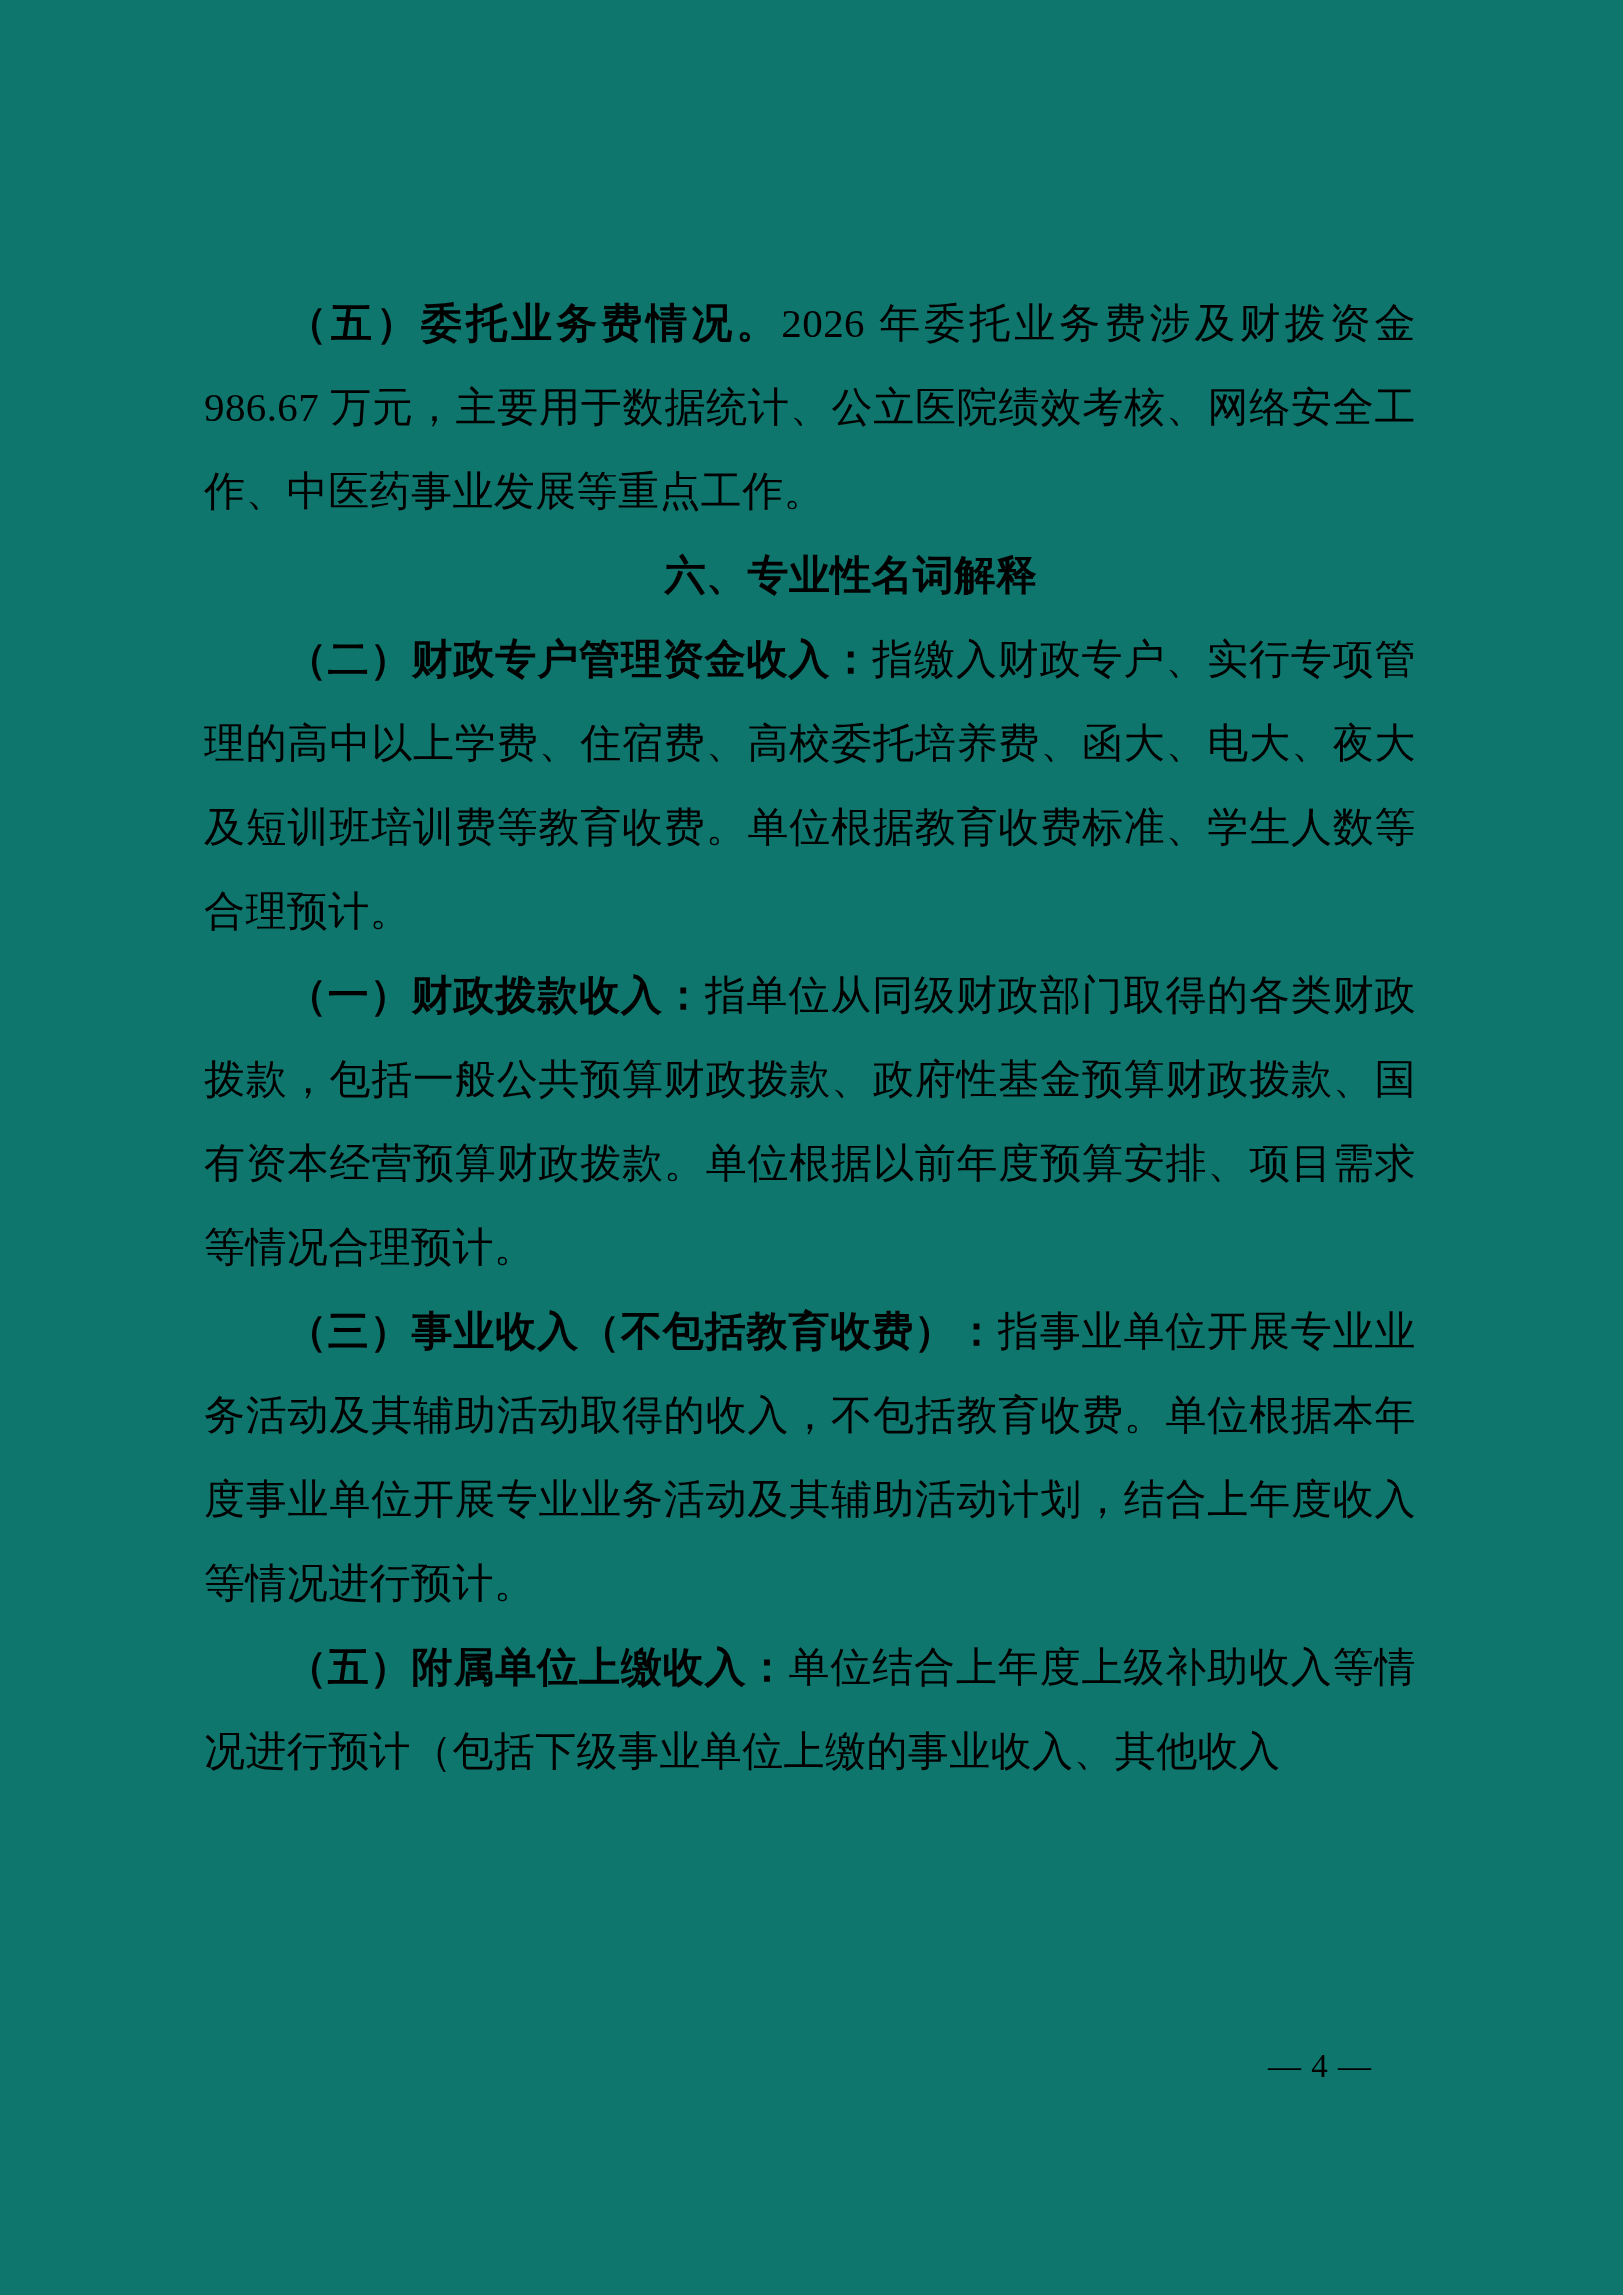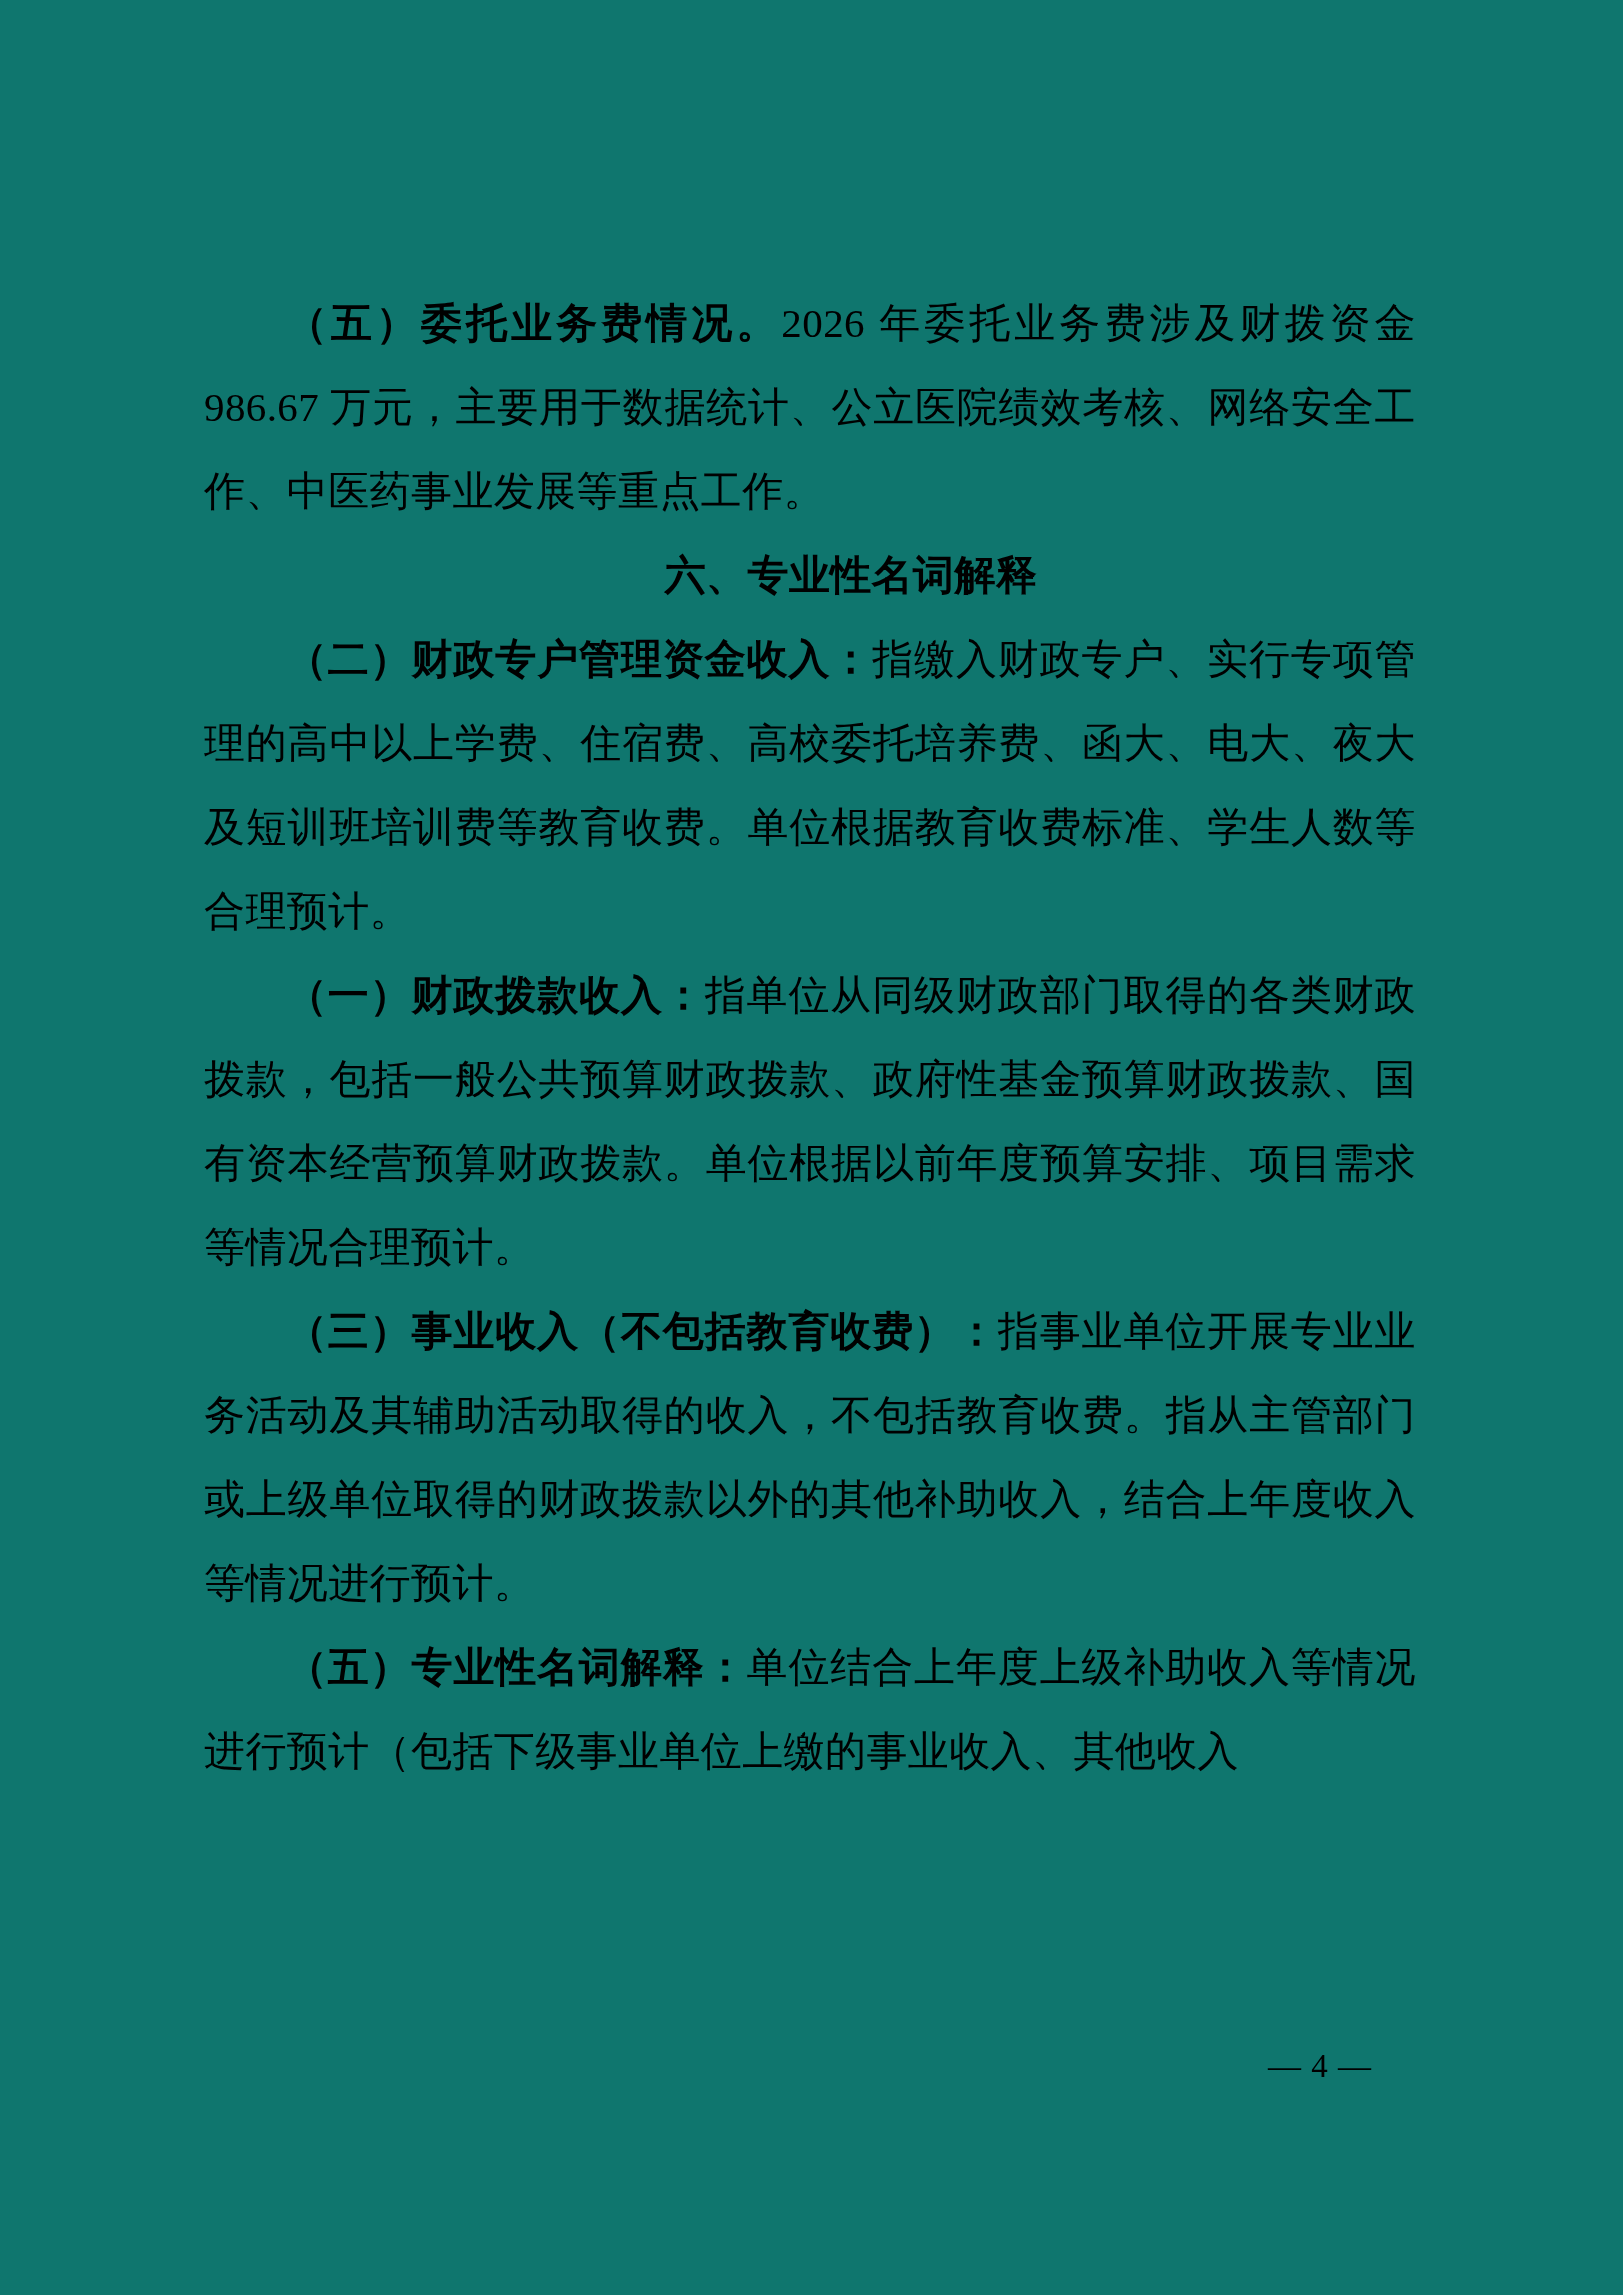--- a/index.html
+++ b/index.html
@@ -62,22 +62,22 @@
   <div class="body-text">
 
     <p class="para"><b class="lead">（五）委托业务费情况。</b><span>2026 年委托业务费涉及财拨资金 986.67 万元，主要用于数据统计、公立医院绩效考核、网络安全工作、中医药事业发展等重点工作。</span></p>
 
     <h2 class="section-heading">六、专业性名词解释</h2>
 
     <p class="para"><b class="lead">（二）财政专户管理资金收入：</b><span>指缴入财政专户、实行专项管理的高中以上学费、住宿费、高校委托培养费、函大、电大、夜大及短训班培训费等教育收费。单位根据教育收费标准、学生人数等合理预计。</span></p>
 
     <p class="para"><b class="lead">（一）财政拨款收入：</b><span>指单位从同级财政部门取得的各类财政拨款，包括一般公共预算财政拨款、政府性基金预算财政拨款、国有资本经营预算财政拨款。单位根据以前年度预算安排、项目需求等情况合理预计。</span></p>
 
-    <p class="para"><b class="lead">（三）事业收入（不包括教育收费）：</b><span>指事业单位开展专业业务活动及其辅助活动取得的收入，不包括教育收费。指从主管部门或上级单位取得的财政拨款以外的其他补助收入，结合上年度收入等情况进行预计。</span></p>
+    <p class="para"><b class="lead">（三）事业收入（不包括教育收费）：</b><span>指事业单位开展专业业务活动及其辅助活动取得的收入，不包括教育收费。单位根据本年度事业单位开展专业业务活动及其辅助活动计划，结合上年度收入等情况进行预计。</span></p>
 
 
-    <p class="para"><b class="lead">（五）专业性名词解释：</b><span>单位结合上年度上级补助收入等情况进行预计（包括下级事业单位上缴的事业收入、其他收入</span></p>
+    <p class="para"><b class="lead">（五）附属单位上缴收入：</b><span>单位结合上年度上级补助收入等情况进行预计（包括下级事业单位上缴的事业收入、其他收入</span></p>
 
   </div>
 
   <div class="page-number">— 4 —</div>
 </div>
 
 
 </body></html>

